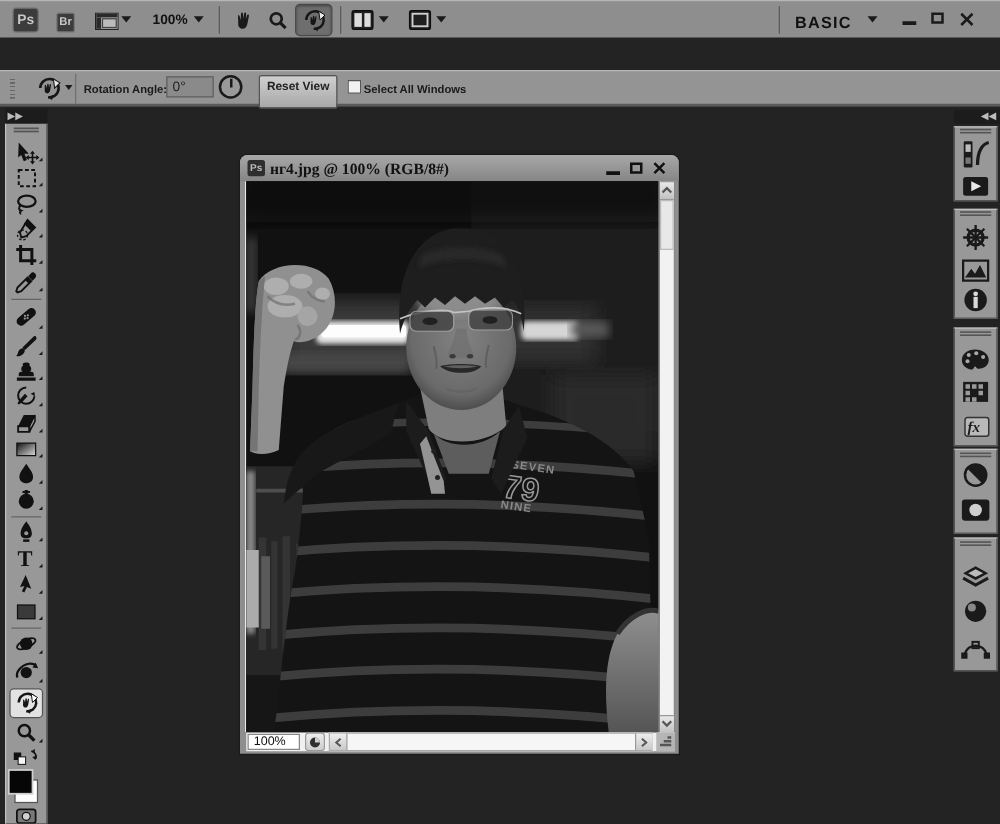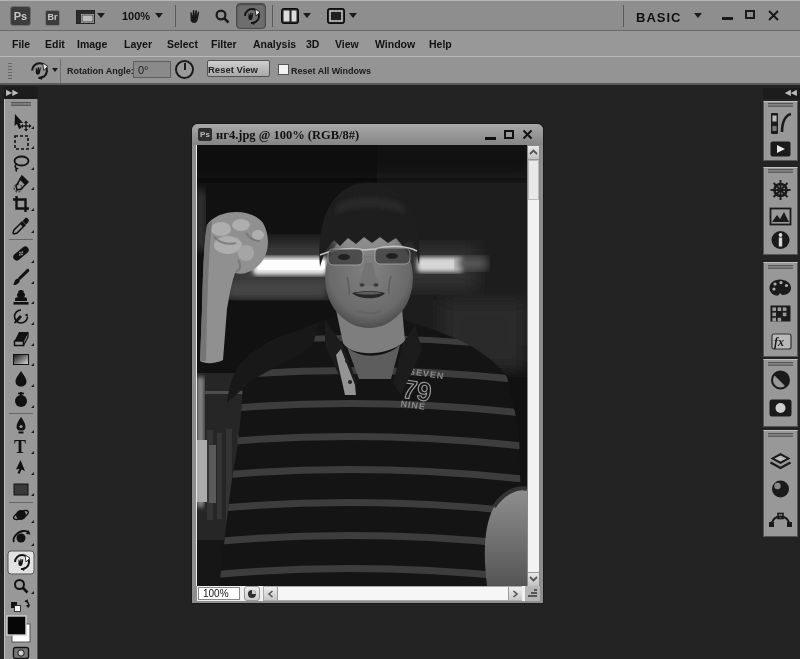--- a/index.html
+++ b/index.html
@@ -94,52 +94,39 @@
 
     <div class="abs" style="left:623px;top:4px;width:1px;height:22px;background:#5a5a5a;"></div>
     <div class="abs" style="left:636px;top:9px;font-size:13px;font-weight:700;color:#111;letter-spacing:1px;">BASIC</div>
     <div class="abs" style="left:694px;top:12px;width:0;height:0;border-left:4px solid transparent;border-right:4px solid transparent;border-top:5px solid #1a1a1a;"></div>
     <div class="abs" style="left:722px;top:16px;width:11px;height:3px;background:#1a1a1a;"></div>
     <div class="abs" style="left:745px;top:9px;width:10px;height:9px;border:2px solid #1a1a1a;box-sizing:border-box;"></div>
     <svg class="abs" style="left:768px;top:9px" width="11" height="11" viewBox="0 0 11 11">
       <path d="M1 1 L10 10 M10 1 L1 10" stroke="#1a1a1a" stroke-width="2"></path>
     </svg>
   </div>
-  <div class="abs" id="menubar">
-    <span class="menuitem" style="left:12px">File</span>
-    <span class="menuitem" style="left:45px">Edit</span>
-    <span class="menuitem" style="left:77px">Image</span>
-    <span class="menuitem" style="left:124px">Layer</span>
-    <span class="menuitem" style="left:167px">Select</span>
-    <span class="menuitem" style="left:211px">Filter</span>
-    <span class="menuitem" style="left:253px">Analysis</span>
-    <span class="menuitem" style="left:306px">3D</span>
-    <span class="menuitem" style="left:335px">View</span>
-    <span class="menuitem" style="left:375px">Window</span>
-    <span class="menuitem" style="left:429px">Help</span>
-  </div>
   <div class="abs" id="optbar">
     <div class="abs grip" style="left:8px;top:6px;width:4px;height:16px;background-image:repeating-linear-gradient(0deg,#666 0,#666 1px,transparent 1px,transparent 3px);"></div>
 
     <svg class="abs" style="left:29px;top:4px" width="20" height="20" viewBox="0 0 19 19">
       <path d="M3 9 A7 7 0 1 1 9 16" fill="none" stroke="#161616" stroke-width="2"></path>
       <path d="M9 16 l4 -2 l-1 4 z" fill="#161616"></path>
       <path d="M13 2 l5 3 l-4 4 z" fill="#e8e8e8" stroke="#161616" stroke-width="0.8"></path>
       <path d="M6.5 8 C6.2 6.5,7 6,7.5 7.2 L8 9 L8.3 6.4 C8.4 5.4,9.4 5.4,9.5 6.4 L9.6 8.6 L10.2 6.6 C10.5 5.6,11.4 5.9,11.2 6.9 L10.6 10.5 C10.3 12.3,9.3 13.2,8.1 13 C6.9 12.8,6.4 11.8,6.4 10.8 Z" fill="#161616"></path>
     </svg>
     <div class="abs" style="left:52px;top:11px;width:0;height:0;border-left:3.5px solid transparent;border-right:3.5px solid transparent;border-top:4.5px solid #1a1a1a;"></div>
     <div class="abs" style="left:60px;top:2px;width:1px;height:24px;background:#707070;"></div>
     <div class="abs" style="left:67px;top:9px;font-size:9px;font-weight:700;color:#1a1a1a;">Rotation Angle:</div>
     <div class="abs" style="left:133px;top:4px;width:38px;height:17px;background:#8a8a8a;border:1px solid #5e5e5e;box-sizing:border-box;font-size:11px;color:#222;padding:2px 0 0 4px;">0°</div>
     <div class="abs" style="left:175px;top:3px;width:19px;height:19px;border:2px solid #1a1a1a;border-radius:50%;box-sizing:border-box;background:#9a9a9a;">
       <div style="position:absolute;left:6.5px;top:1px;width:2px;height:7px;background:#1a1a1a;"></div>
     </div>
-    <div class="abs" style="left:207px;top:3px;width:63px;height:17px;background:linear-gradient(#cfcfcf,#a8a8a8);border:1px solid #555;border-radius:2px;box-sizing:border-box;font-size:9.5px;font-weight:700;color:#222;text-align:left;line-height:17px;">Reset View</div>
+    <div class="abs" style="left:207px;top:3px;width:63px;height:27px;background:linear-gradient(#cfcfcf,#a8a8a8);border:1px solid #555;border-radius:2px;box-sizing:border-box;font-size:9.5px;font-weight:700;color:#222;text-align:center;line-height:17px;">Reset View</div>
     <div class="abs" style="left:278px;top:7px;width:11px;height:11px;background:#f2f2f2;border:1px solid #555;box-sizing:border-box;"></div>
-    <div class="abs" style="left:291px;top:9px;font-size:9px;font-weight:700;color:#1a1a1a;">Reset All Windows</div>
+    <div class="abs" style="left:291px;top:9px;font-size:9px;font-weight:700;color:#1a1a1a;">Select All Windows</div>
   </div>
   <div class="abs" id="toolhead">▶▶</div>
   <div class="abs" id="toolbar">
   <svg width="32" height="560" viewBox="0 0 32 560" style="position:absolute;left:0;top:0">
     <defs>
       <linearGradient id="gr1" x1="0" y1="0" x2="1" y2="1">
         <stop offset="0" stop-color="#111"></stop>
             <stop offset="1" stop-color="#ddd"></stop>
       </linearGradient>
       <g id="flyout">

